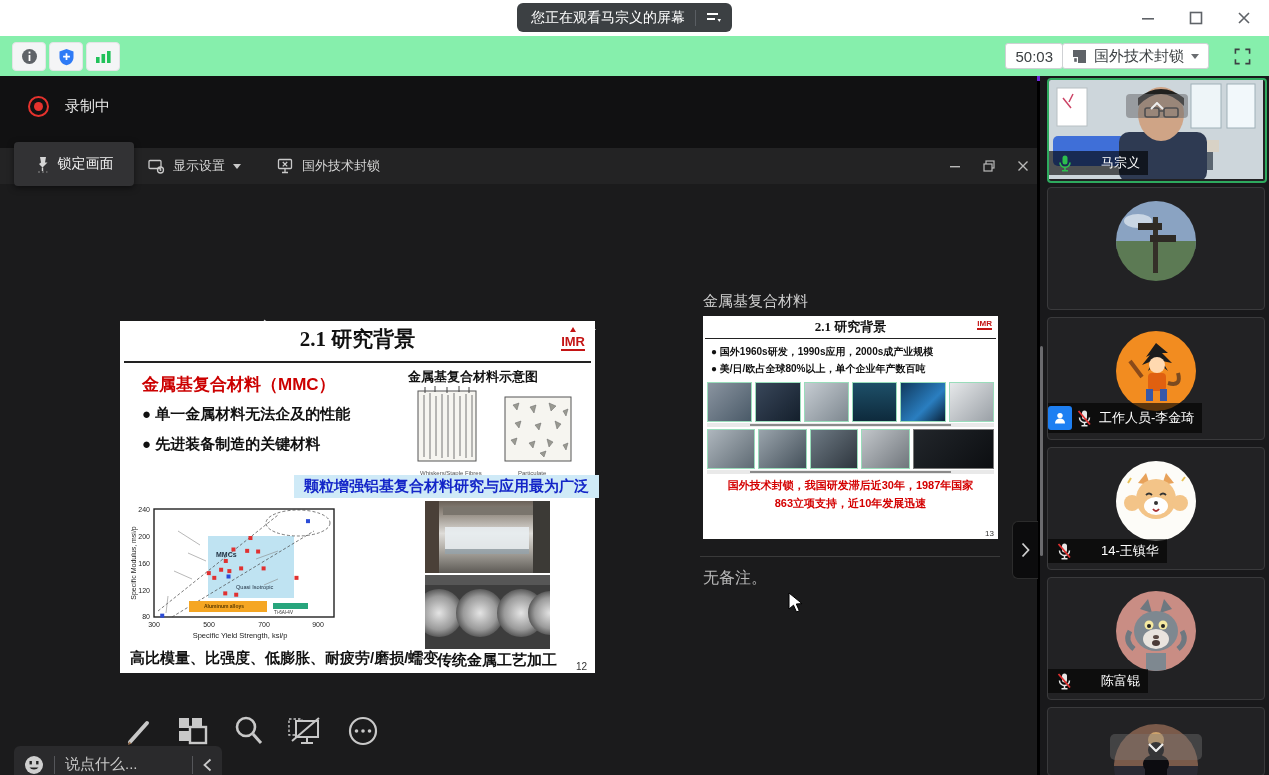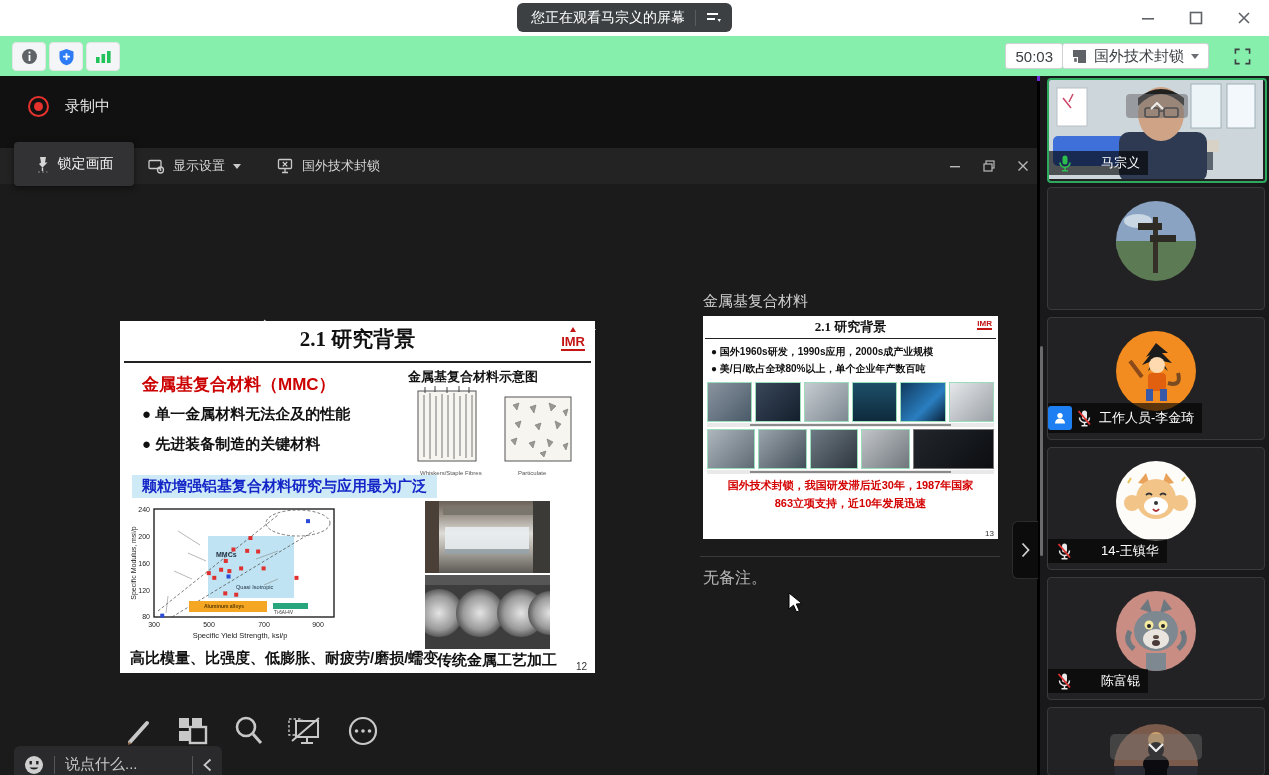--- a/index.html
+++ b/index.html
@@ -33,21 +33,21 @@
   .trow{color:#d8d8d8;font-size:13px;}
   
   .slide{left:120px;top:137px;width:475px;height:352px;background:#fff;color:#111;}
   .s-title{left:0;top:4px;width:100%;text-align:center;font-family:"Liberation Serif",serif;font-weight:bold;font-size:21px;}
   .s-line{left:4px;top:40px;width:467px;height:2px;background:#222;}
   .imr{color:#c41414;font-weight:bold;text-align:center;line-height:1;}
   .red-head{left:22px;top:52px;color:#cc0000;font-weight:bold;font-size:17px;}
   .bullet{left:22px;font-weight:bold;font-size:15px;}
   .diag-title{left:288px;top:47px;font-weight:bold;font-size:13px;}
   .diag-lab{font-size:6px;color:#555;}
-  .hl{left:12px;top:154px;width:100%;text-align:left;}
+  .hl{left:4px;top:154px;width:100%;text-align:right;}
   .hl span{display:inline-block;background:#cfeaf7;color:#1426c8;font-weight:bold;font-size:15px;padding:2px 10px;}
   .cap{font-weight:bold;font-size:15px;}
   .s-page{right:8px;bottom:1px;font-size:10px;color:#333;}
   
   .next-lbl{left:703px;top:108px;color:#cfcfcf;font-size:15px;}
   .thumb{left:703px;top:132px;width:295px;height:223px;background:#fff;color:#111;}
   .t-title{left:0;top:2px;width:100%;text-align:center;font-family:"Liberation Serif",serif;font-weight:bold;font-size:13px;}
   .t-line{left:2px;top:22px;width:291px;height:1px;background:#222;}
   .t-bullet{left:8px;font-weight:bold;font-size:10px;white-space:nowrap;}
   .t-grid{left:4px;display:flex;gap:3px;}

